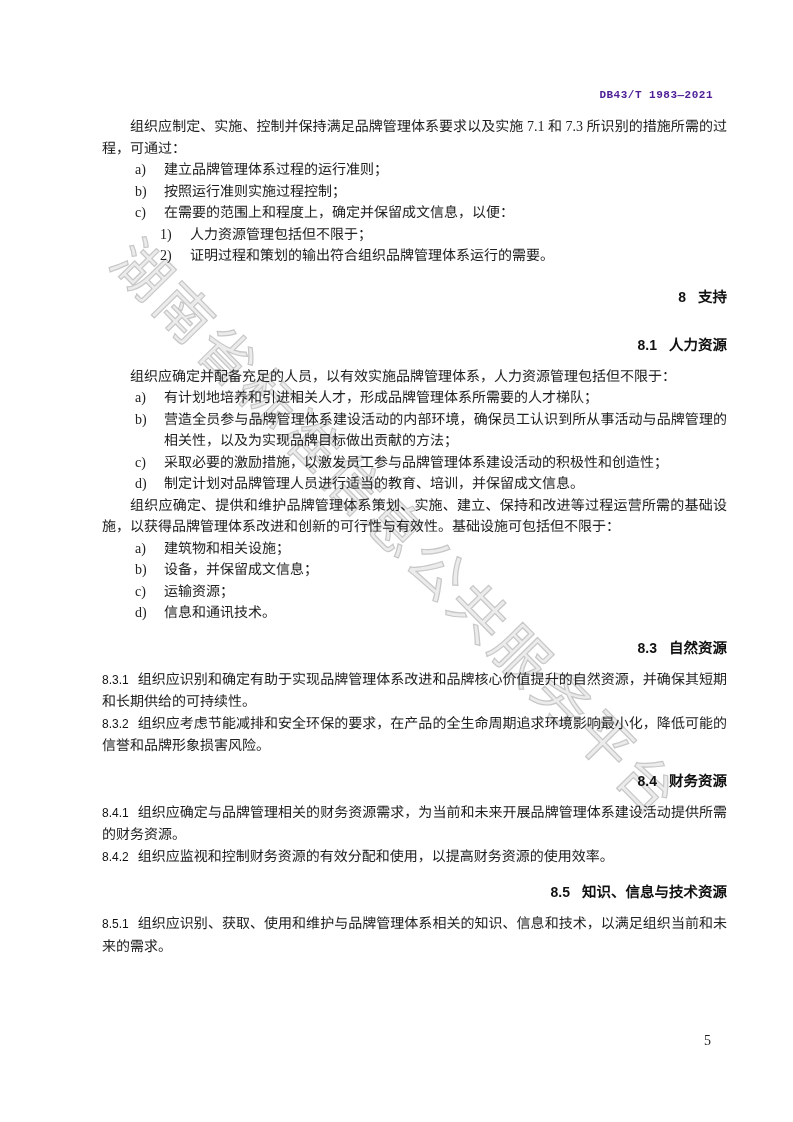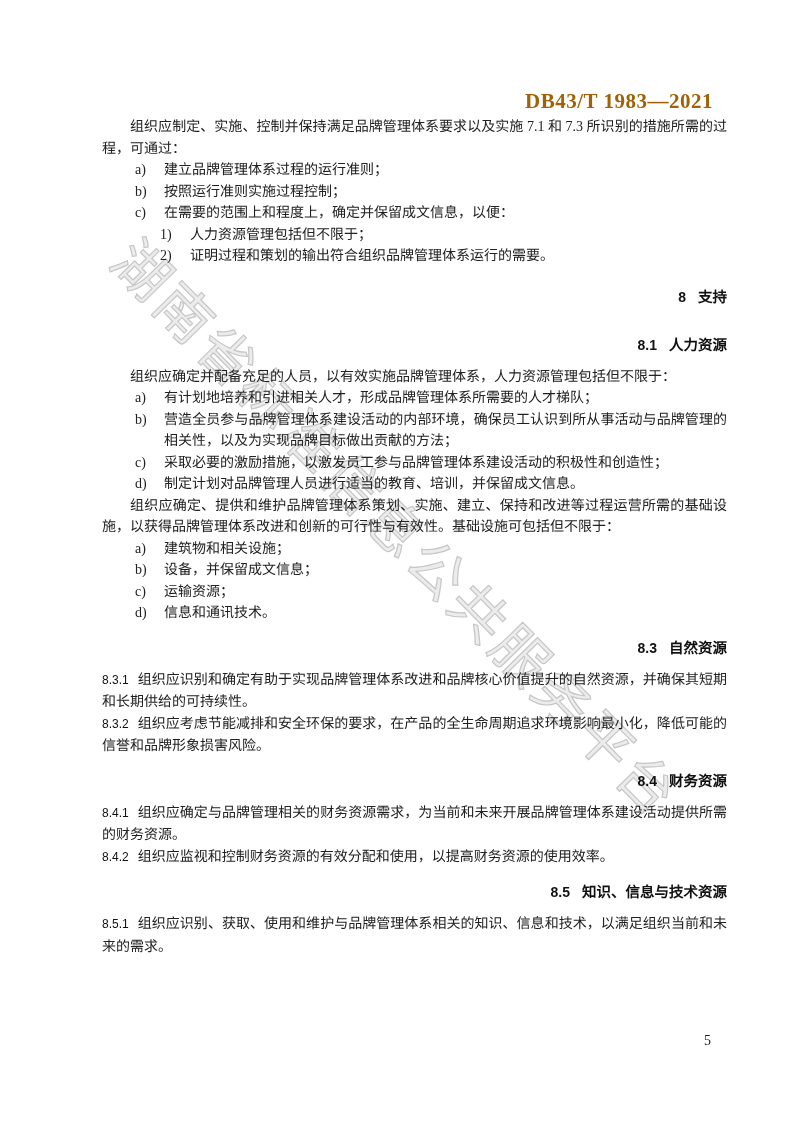--- a/index.html
+++ b/index.html
@@ -26,25 +26,25 @@
     letter-spacing: 4px;
     color: #ececec;
     -webkit-text-stroke: 1.2px #c7c7c7;
     pointer-events: none;
   }
   .std-code {
     position: absolute;
     top: 89px;
     right: 80px;
     z-index: 1;
-    font-family: Liberation Serif, serif;
+    font-family: Liberation Mono, monospace;
     font-weight: bold;
-    font-size: 21px;
+    font-size: 11px;
     letter-spacing: 0.5px;
-    color: #a16207;
+    color: #4c1d95;
   }
   .content {
     position: absolute;
     left: 102px;
     top: 116px;
     width: 625px;
     z-index: 1;
     font-size: 14px;
     line-height: 21.5px;
     text-align: justify;

